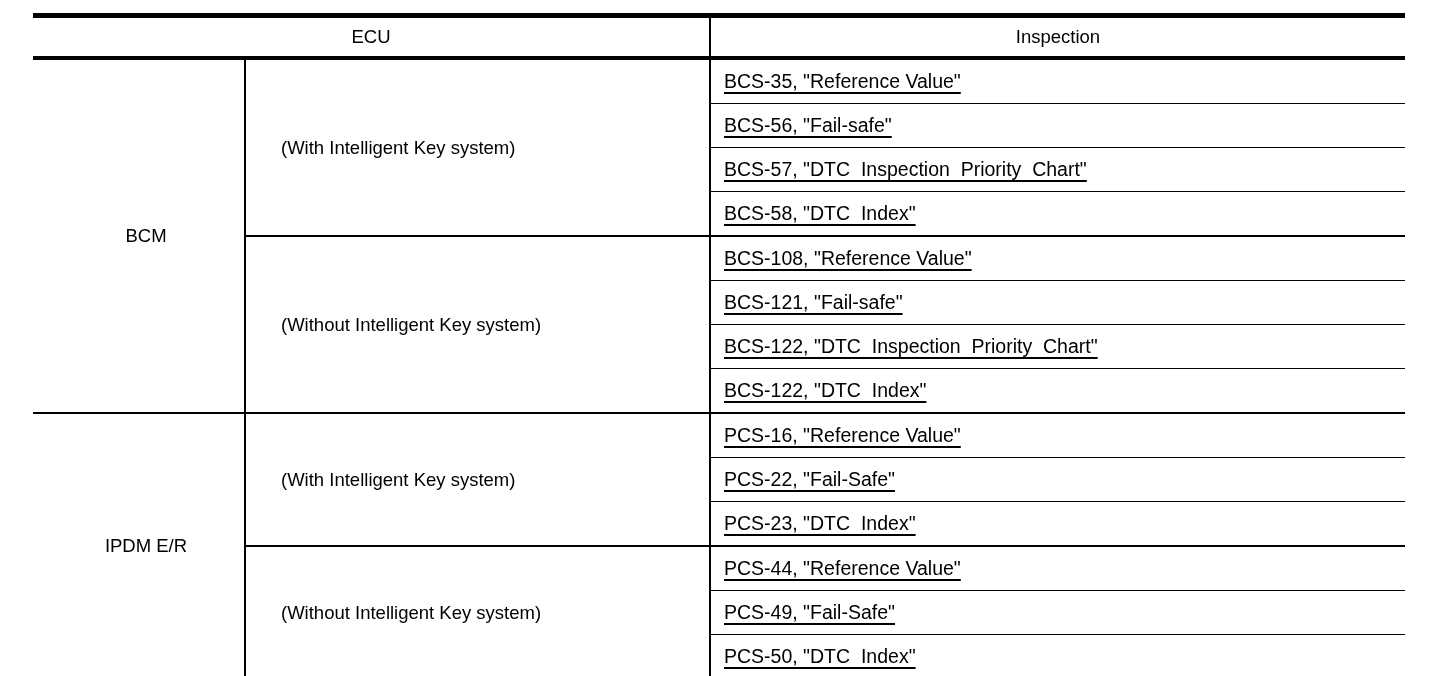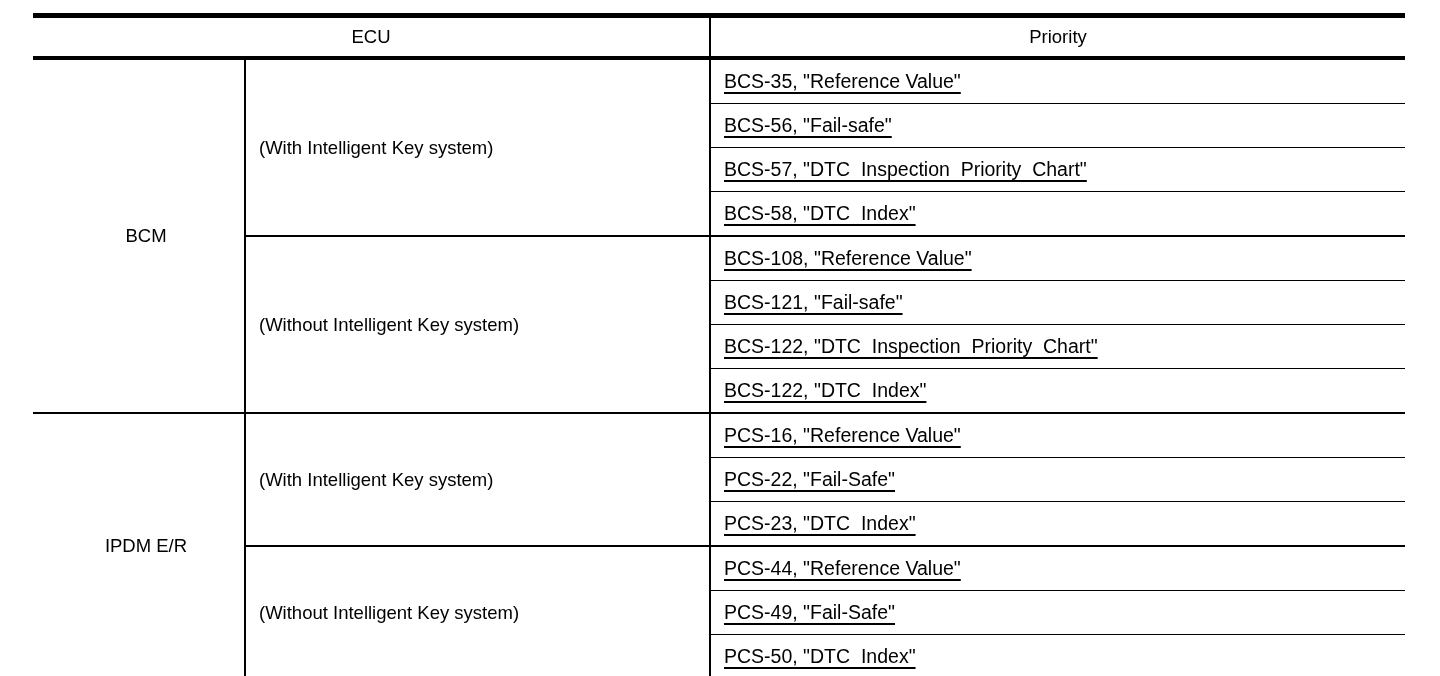--- a/index.html
+++ b/index.html
@@ -44,21 +44,21 @@
     vertical-align: middle;
   }
   td.ecu-cell {
     font-size: 18.5px;
     padding-left: 15px;
     border-right: 2px solid #000;
     text-align: center;
   }
   td.variant-cell {
     font-size: 18.5px;
-    padding-left: 13px;
+    padding-left: 35px;
     border-right: 2px solid #000;
     text-align: left;
   }
   td.ref-cell {
     height: 43px;
     padding-left: 13px;
     border-top: 1px solid #000;
   }
   tr.subsection-start > td {
     border-top: 2px solid #000;
@@ -82,21 +82,21 @@
 <div class="page">
   <table class="ref-table">
     <colgroup>
       <col style="width:212px">
       <col style="width:465px">
       <col style="width:695px">
     </colgroup>
     <thead>
       <tr>
         <th class="hdr hdr-ecu" colspan="2">ECU</th>
-        <th class="hdr">Priority</th>
+        <th class="hdr">Inspection</th>
       </tr>
     </thead>
     <tbody>
 
       <tr class="section-start">
         <td class="ecu-cell" rowspan="8">BCM</td>
         <td class="variant-cell" rowspan="4">(With Intelligent Key system)</td>
         <td class="ref-cell">
           <a class="ref-link">BCS-35, "Reference Value"</a>
         </td>

